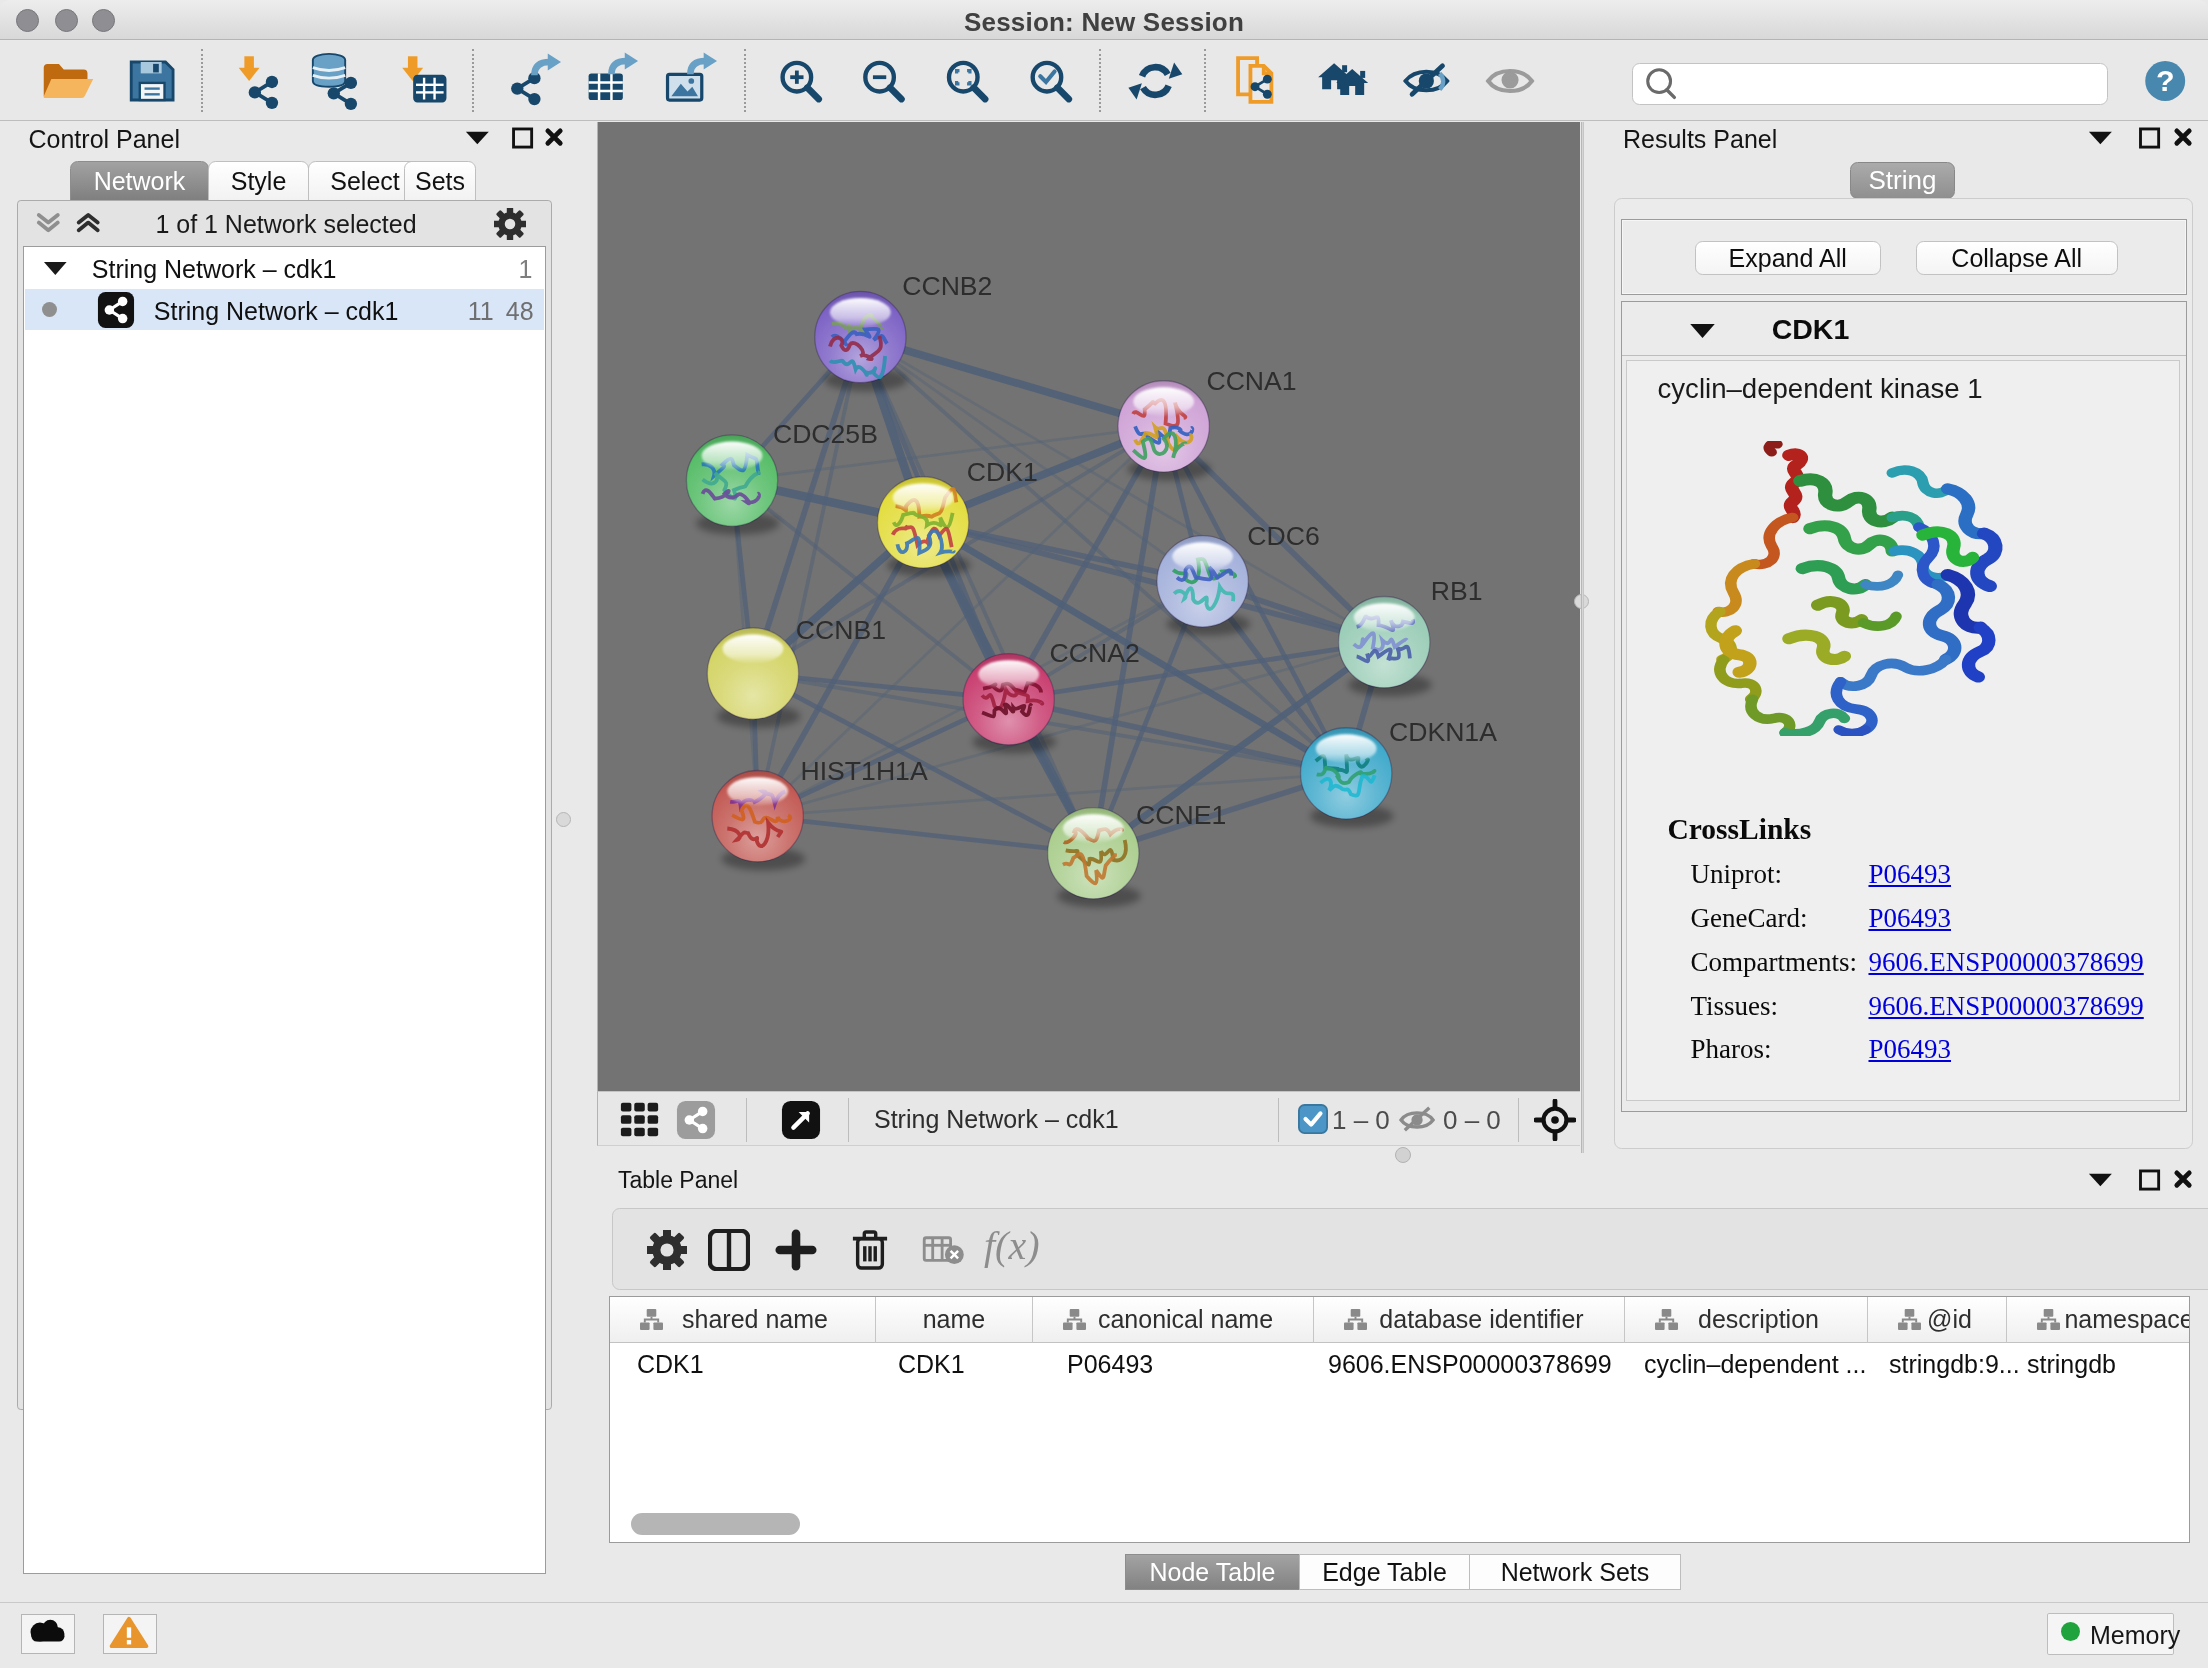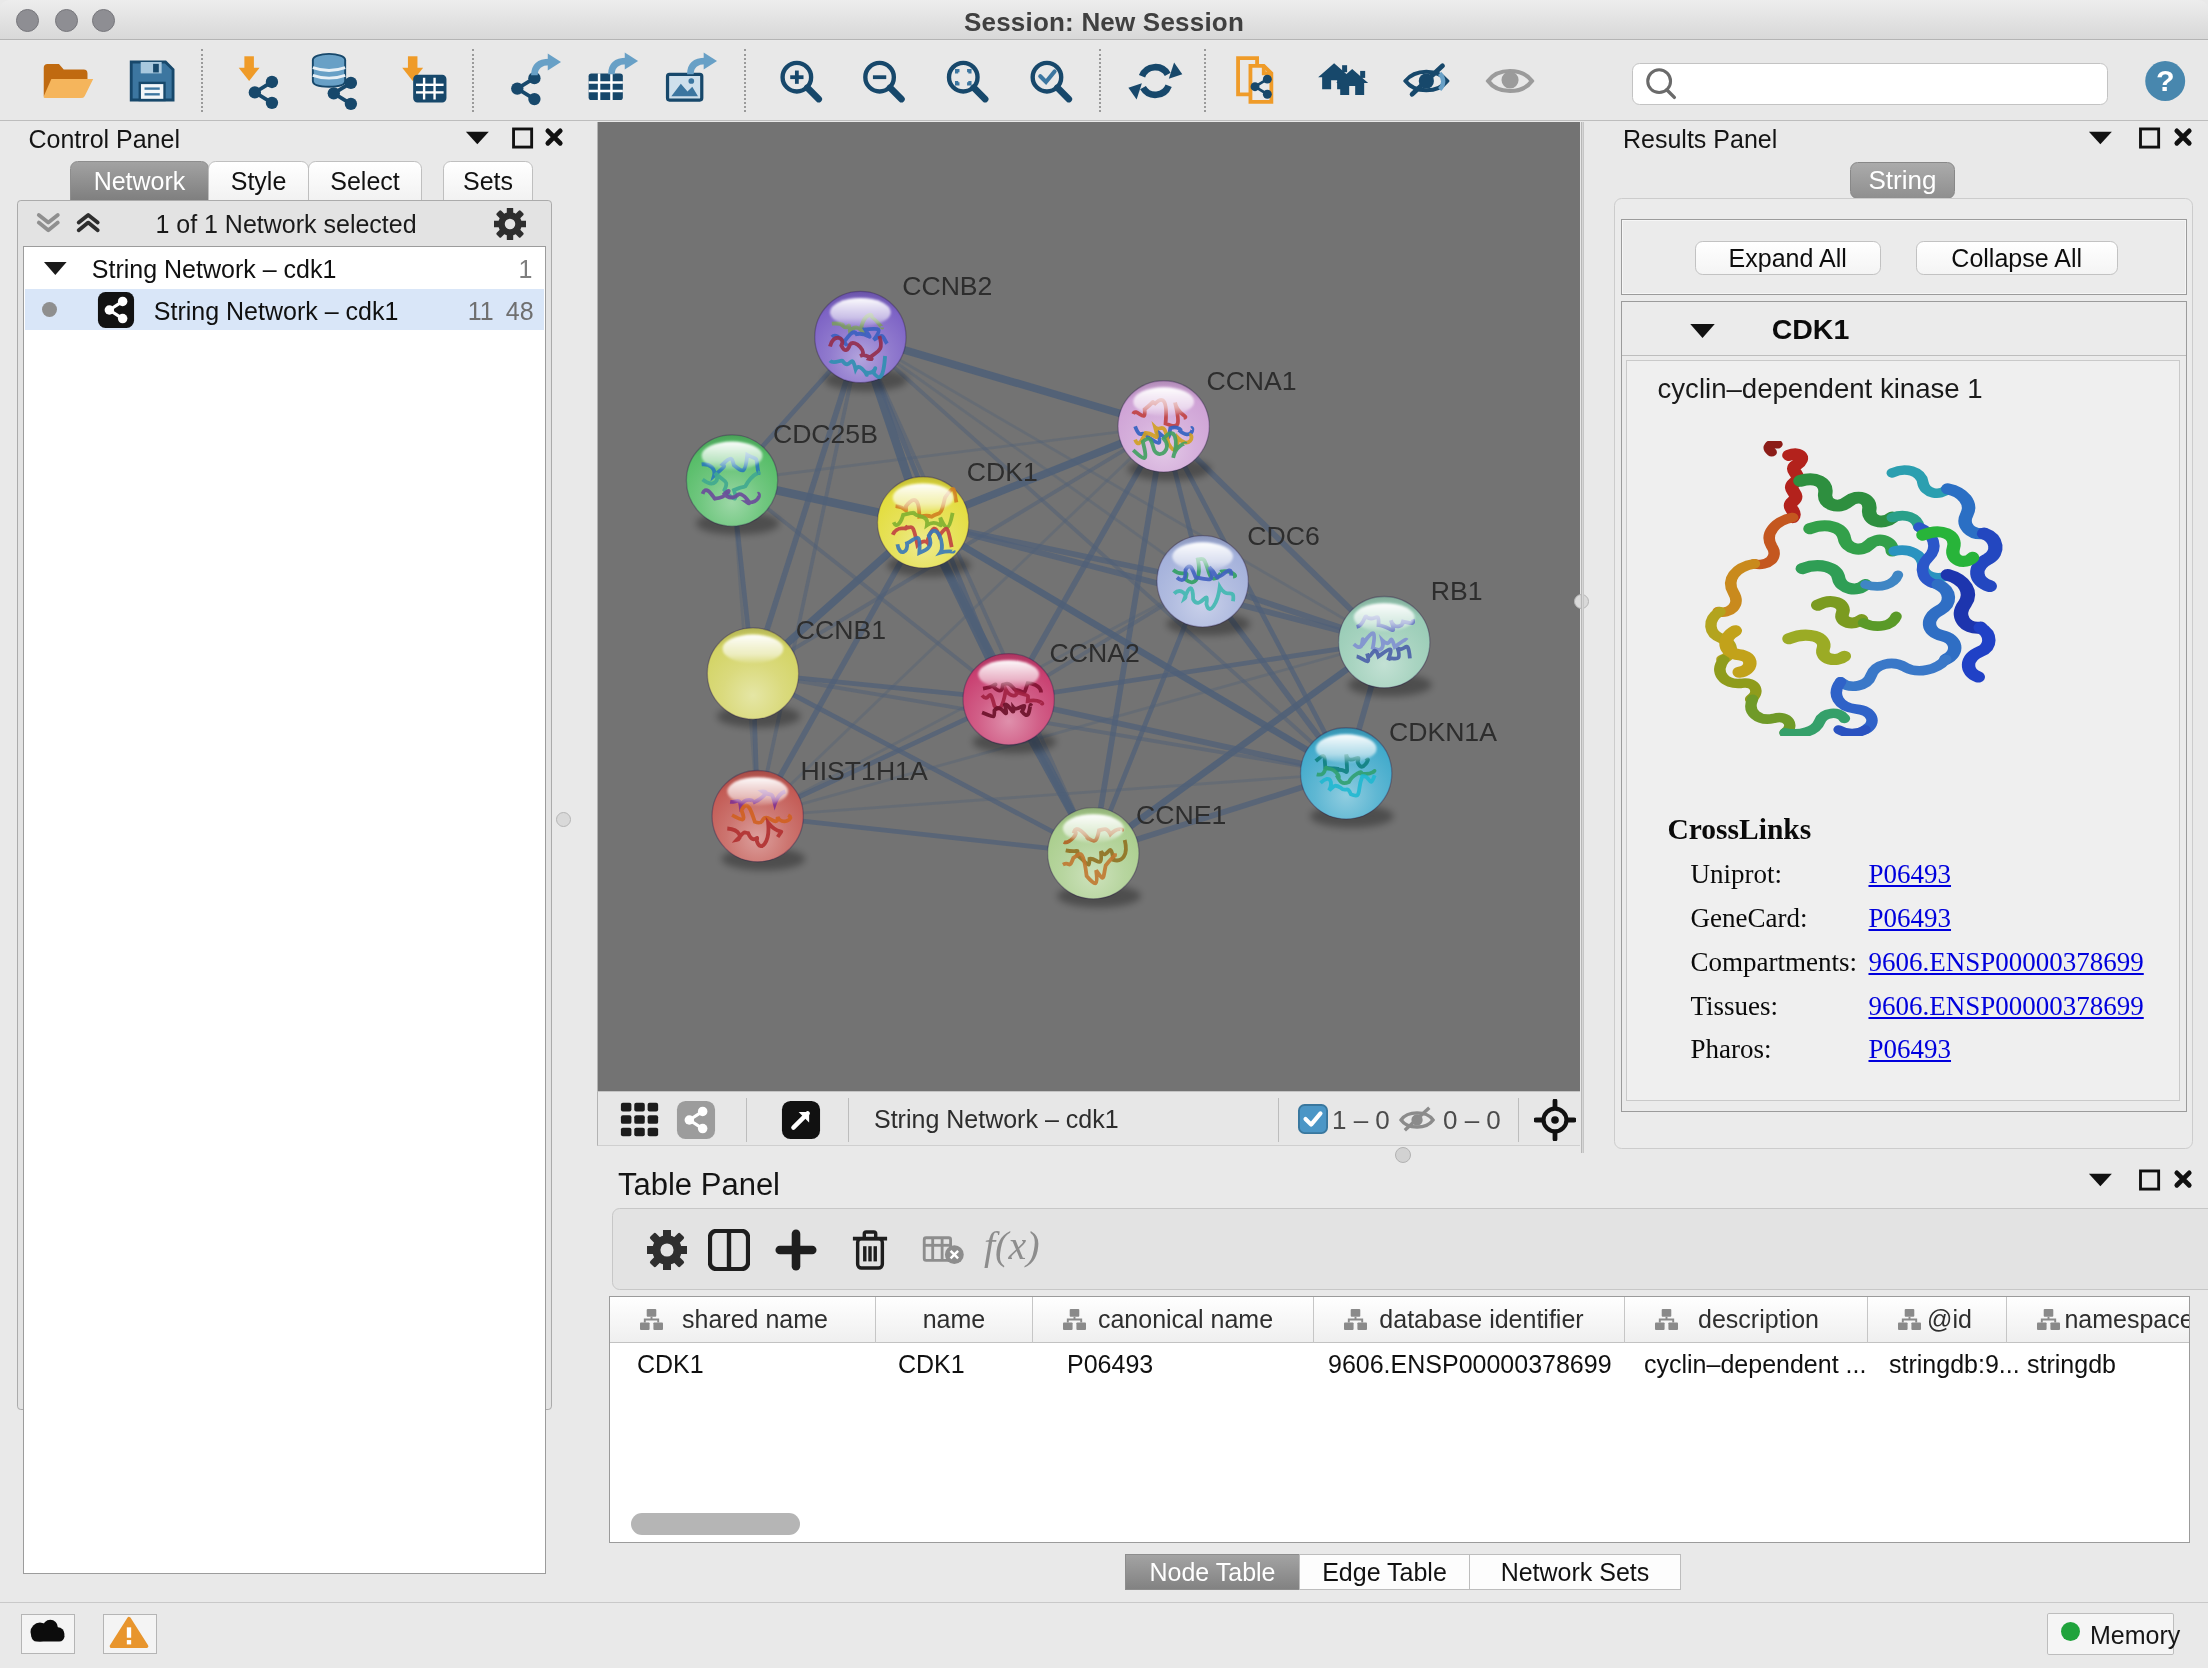--- a/index.html
+++ b/index.html
@@ -35,21 +35,21 @@
 #stringtab { left:1850px; top:162px; width:105px; height:37px; background:linear-gradient(#ababab,#8f8f8f); border:1px solid #888; border-radius:7.6px; color:#fff; font-size:26px; text-align:center; line-height:35px; }
 #rp-box { left:1614px; top:198px; width:579px; height:951px; background:#ebebeb; border:1px solid #cccccc; border-radius:7.6px; }
 #rp-btnbox { left:5.7px; top:20px; width:566px; height:76px; border:1px solid #9b9b9b; box-shadow:inset 0 0 0 1px #f6f6f6; }
 .rbtn { top:21px; height:34px; background:linear-gradient(#ffffff,#f4f4f4); border:1px solid #c2c2c2; border-radius:7.6px; font-size:25px; color:#0d0d0d; text-align:center; line-height:32px; }
 #rp-section { left:5.7px; top:102px; width:566px; height:811px; border:1px solid #9b9b9b; background:#ebebeb; }
 #rp-cdk-head { left:0; top:0; width:564px; height:54px; border-bottom:1px solid #bdbdbd; }
 #rp-content { left:4.8px; top:58px; width:554px; height:741px; background:#efefef; border:1px solid #c9c9c9; }
 .serif { font-family:"Liberation Serif",serif; }
 .xlink { color:#0000dd; text-decoration:underline; }
 
-#tp-title { left:618px; top:1167px; font-size:31px; color:#141414; }
+#tp-title { left:618px; top:1167px; font-size:23px; color:#141414; }
 #tp-toolbar { left:612px; top:1208px; width:1874px; height:82px; background:#e3e3e3; border:1px solid #c7c7c7; border-radius:7.6px; }
 #tp-table { left:609px; top:1296px; width:1581px; height:247px; background:#fff; border:1px solid #9b9b9b; overflow:hidden; }
 #tp-header { left:0; top:0; width:1617px; height:46px; background:linear-gradient(#ffffff,#efefef); border-bottom:1px solid #c2c2c2; }
 .hcell { top:0; height:46px; border-right:1px solid #c6c6c6; font-size:25px; color:#2e2e2e; }
 .hlabel { top:7.6px; width:100%; text-align:center; }
 .rcell { top:53px; font-size:25px; color:#101010; }
 #tp-scroll { left:21px; top:216px; width:169px; height:22px; background:#b5b5b5; border-radius:11.4px; }
 .btab { top:1554px; height:36px; border:1px solid #bdbdbd; background:#fdfdfd; font-size:25px; color:#111; text-align:center; line-height:34px; }
 
 #statussep { left:0; top:1602px; width:2208px; height:1px; background:#c9c9c9; }
@@ -257,21 +257,21 @@
 
   <div id="cp-title" class="abs">Control Panel</div>
   <svg class="abs" style="left:464px;top:126px;" width="101" height="25" viewBox="0 0 106 26">
     <polygon points="2,6 26,6 14,19" fill="#111"></polygon>
     <rect x="52" y="3" width="19" height="19" fill="none" stroke="#111" stroke-width="3"></rect>
     <path d="M88 5 L101 18 M101 5 L88 18" stroke="#111" stroke-width="5" stroke-linecap="round"></path>
   </svg>
   <div class="tab tabsel abs" style="left:70px;width:139px;" id="tab-network"><span style="position:relative;z-index:3;">Network</span></div>
   <div class="tab abs" style="left:208px;width:101px;">Style</div>
   <div class="tab abs" style="left:308px;width:114px;">Select</div>
-  <div class="tab abs" style="left:443px;width:90px;">Sets</div>
+  <div class="tab abs" style="left:404px;width:72px;">Sets</div>
   <div id="cp-box" class="abs">
     <div id="cp-head" class="abs">
         <span style="position:absolute;left:268px;top:8.6px;transform:translateX(-50%);">1 of 1 Network selected</span>
       <svg style="position:absolute;left:17px;top:9.5px;" width="76" height="27" viewBox="0 0 80 28">
         <path d="M4 4 L14 12 L24 4 M4 12 L14 20 L24 12" fill="none" stroke="#8f8f8f" stroke-width="4" stroke-linecap="round" stroke-linejoin="round"></path>
         <path d="M46 12 L56 4 L66 12 M46 20 L56 12 L66 20" fill="none" stroke="#2e2e2e" stroke-width="4" stroke-linecap="round" stroke-linejoin="round"></path>
       </svg>
       <svg style="position:absolute;left:476px;top:6.7px;" width="32" height="32" viewBox="0 0 34 34">
         <g fill="#2e2e2e">
             <circle cx="17" cy="17" r="12.5"></circle>

